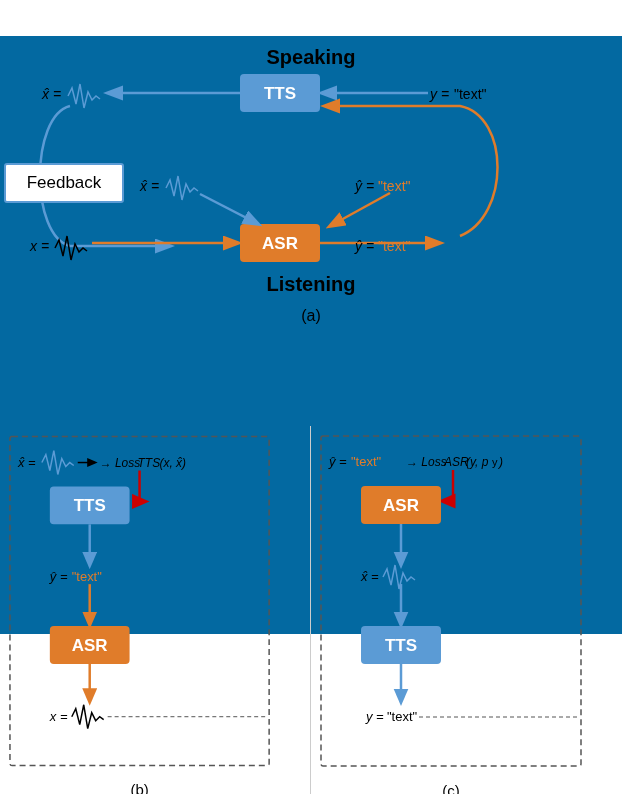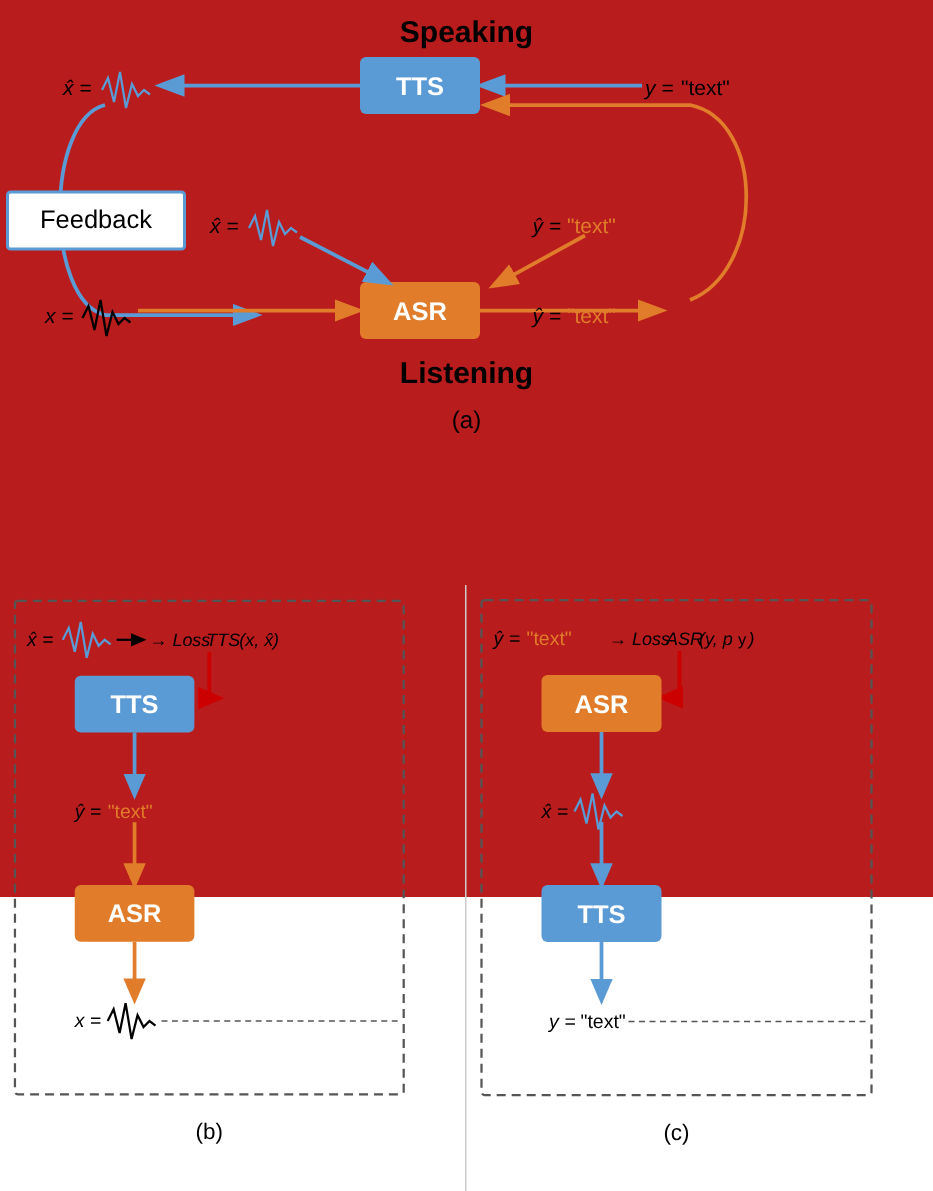--- a/index.html
+++ b/index.html
@@ -7,21 +7,22 @@
       width: 622px;
       height: 794px;
       background: white;
       font-family: 'Times New Roman', serif;
       overflow: hidden;
     }
     .page {
       width: 622px;
       height: 598px;
       position: relative;
-      background: #b91c1c;
+      background: #0369a1;
+      margin-top: 36px;
     }
   </style>
 </head>
 <body>
 
 <div class="page">
 
   <svg width="622" height="390" viewBox="0 0 622 390" style="position:absolute;top:0;left:0;">
 
     <text x="311" y="28" text-anchor="middle" font-family="Arial, sans-serif" font-size="20" font-weight="bold" fill="black">Speaking</text>

